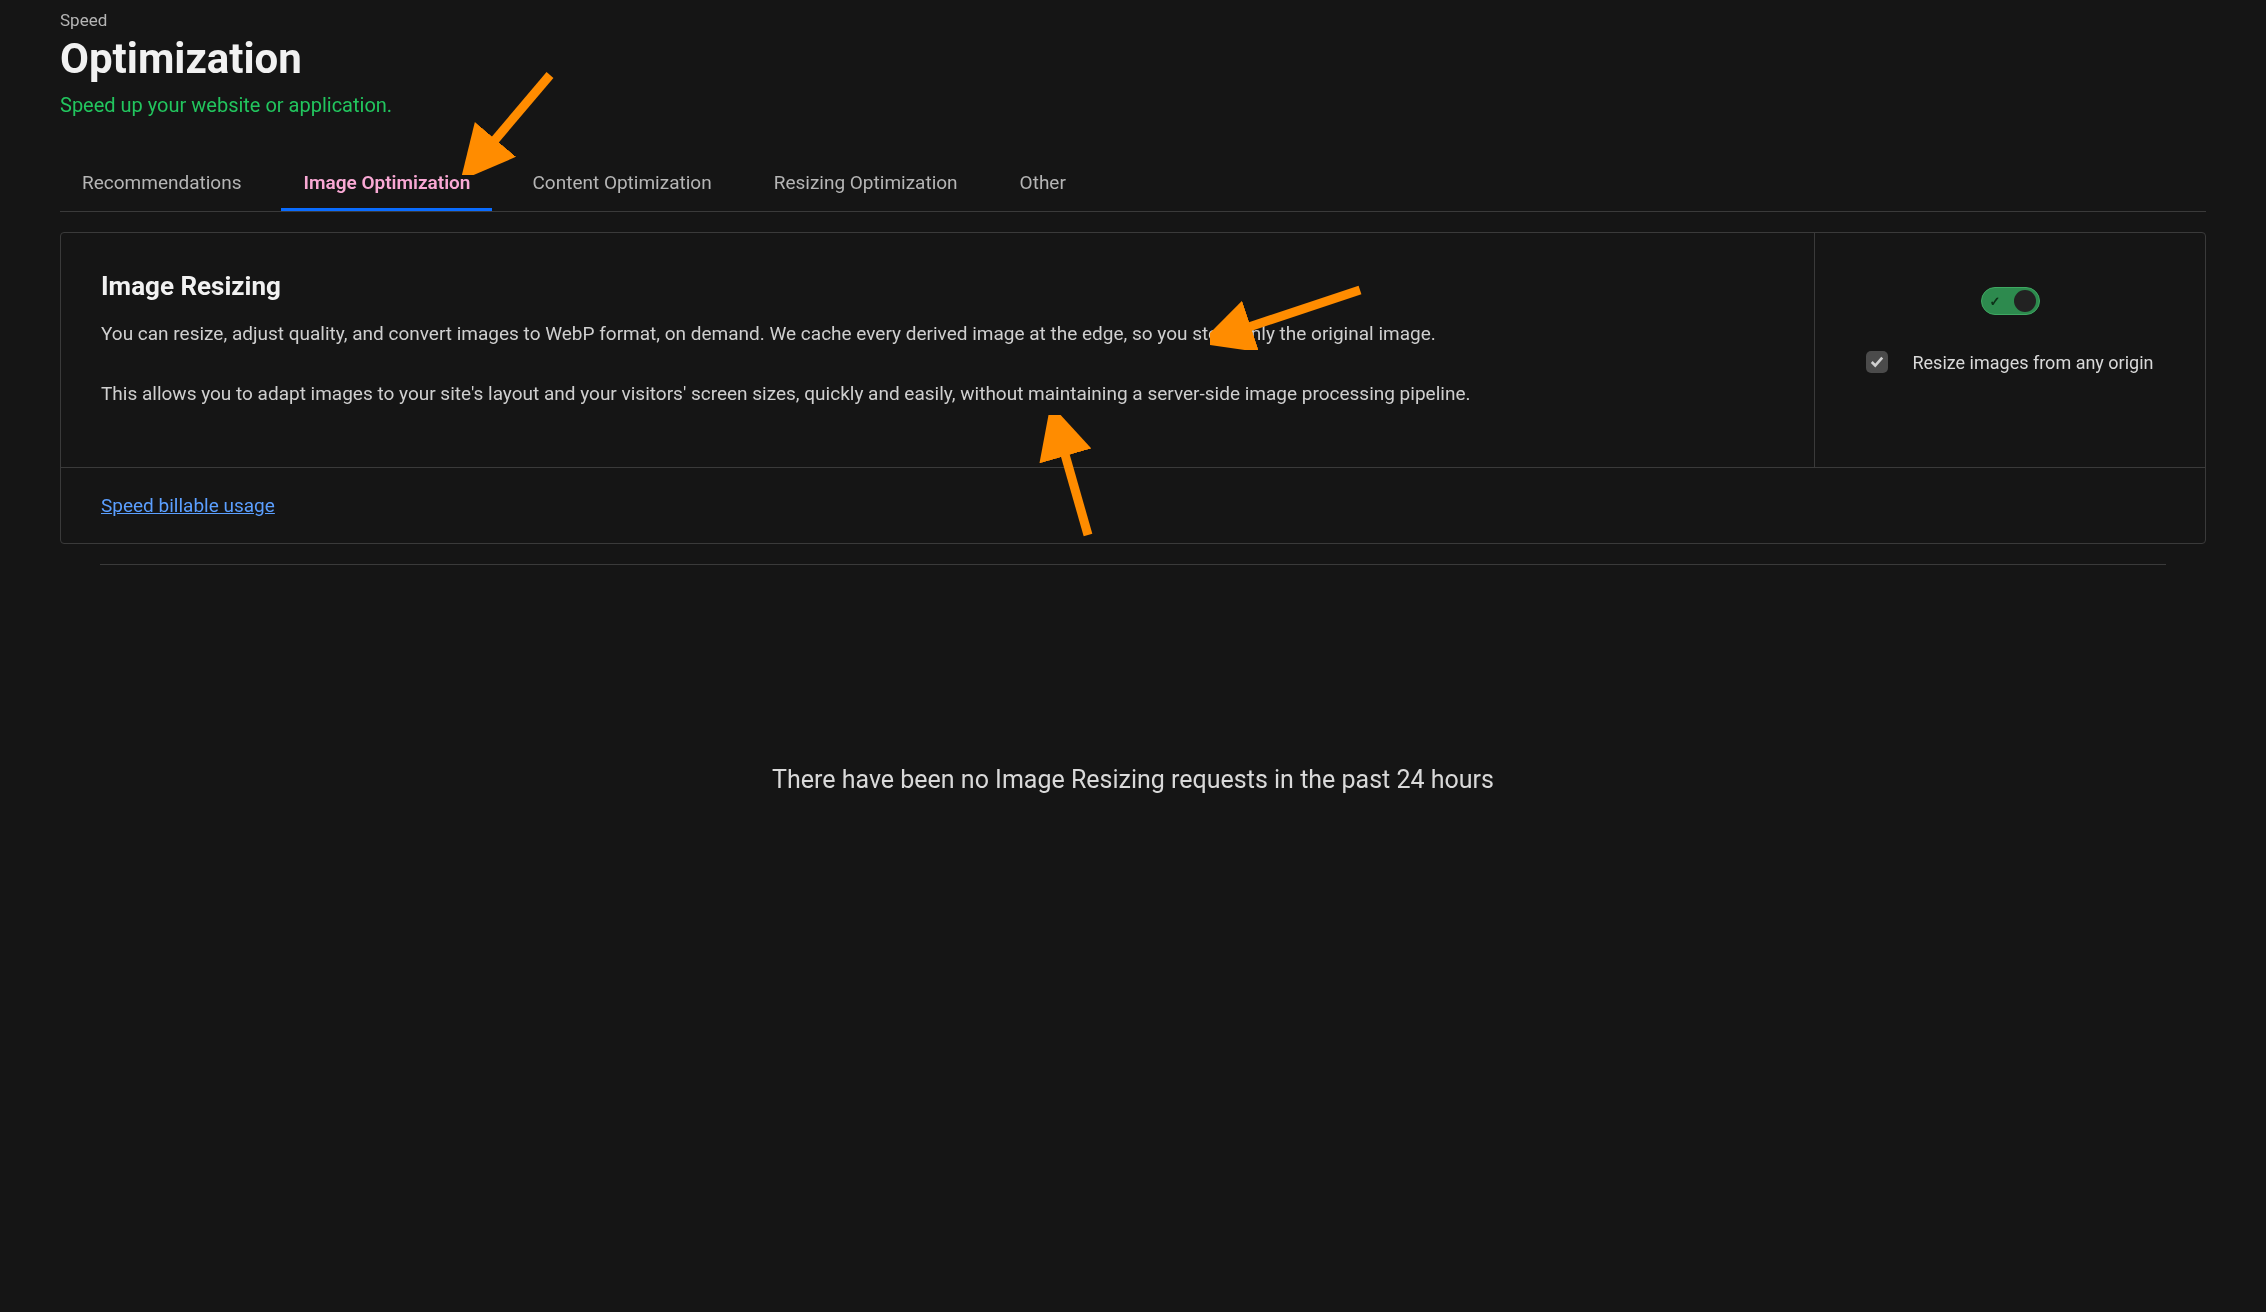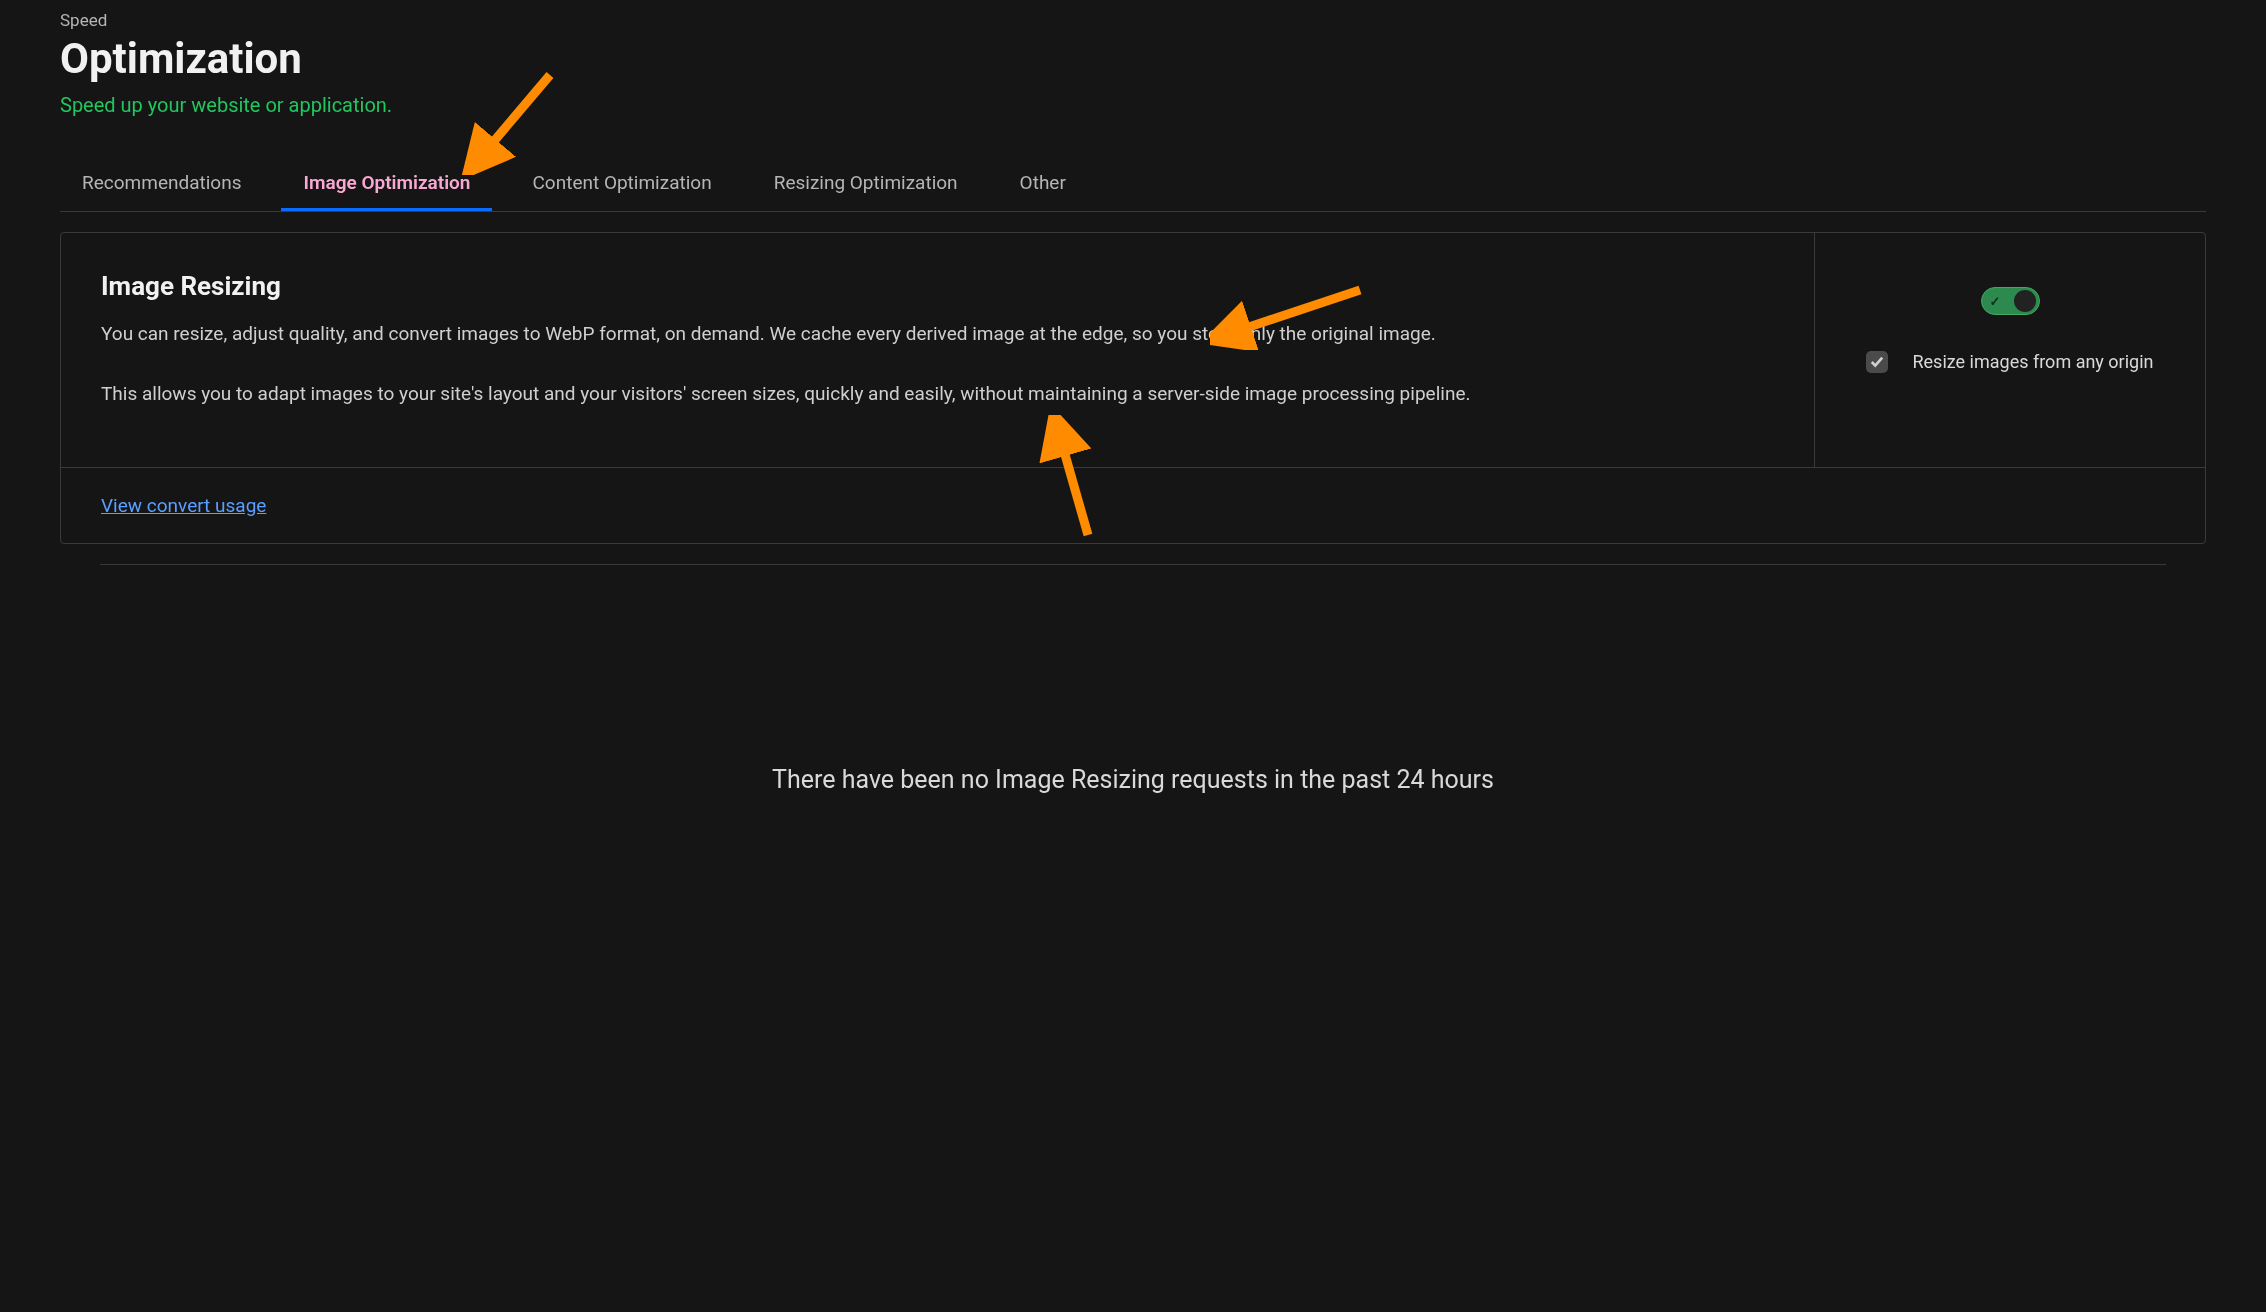--- a/index.html
+++ b/index.html
@@ -107,21 +107,21 @@
     }
     .toggle-check {
       position: absolute;
       left: 8px;
       color: #0d3018;
       font-size: 13px;
       font-weight: bold;
     }
     .checkbox-row {
       display: flex;
-      align-items: flex-start;
+      align-items: center;
       gap: 24px;
     }
     .checkbox {
       width: 22px;
       height: 22px;
       border-radius: 5px;
       background: #4b4b4b;
       display: flex;
       align-items: center;
       justify-content: center;
@@ -201,21 +201,21 @@
         <div class="checkbox">
           <svg viewBox="0 0 16 16">
               <polyline points="2,8 6,12 14,3"></polyline>
             </svg>
         </div>
         <span class="checkbox-label">Resize images from any origin</span>
       </div>
     </div>
   </div>
   <div class="card-footer">
-    <a class="link">View convert usage</a>
+    <a class="link">Speed billable usage</a>
   </div>
 </div>
 
 <div class="empty-area">
   <div class="empty-divider"></div>
   <div class="empty-text">There have been no Image Resizing requests in the past 24 hours</div>
 </div>
 
 <svg class="arrow" style="left:460px; top:65px; width:100px; height:110px;" viewBox="0 0 100 110">
   <defs>

